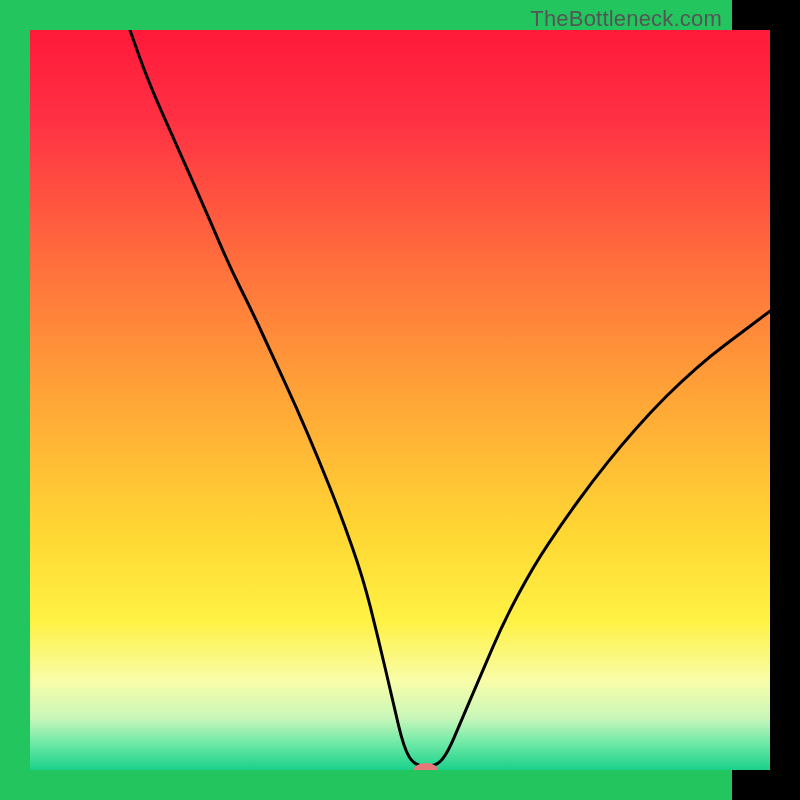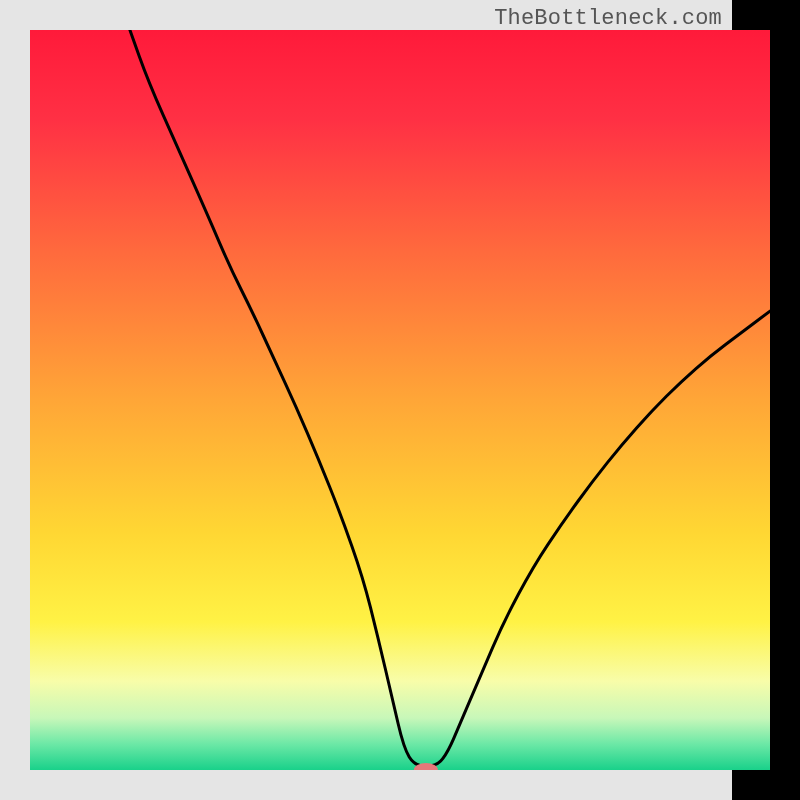--- a/index.html
+++ b/index.html
@@ -8,22 +8,21 @@
     width: 800px;
     height: 800px;
     overflow: hidden;
     background: #000;
     font-family: Arial, Helvetica, sans-serif;
   }
   .frame {
     position: relative;
     width: 732px;
     height: 800px;
-    background: #e5e5e5;
-    font-family: Liberation Mono, monospace;
+    background: #22c55e;
   }
   .watermark {
     position: absolute;
     top: 6px;
     right: 10px;
     color: #555;
     font-size: 22px;
     font-weight: 500;
     letter-spacing: 0.2px;
     z-index: 5;

